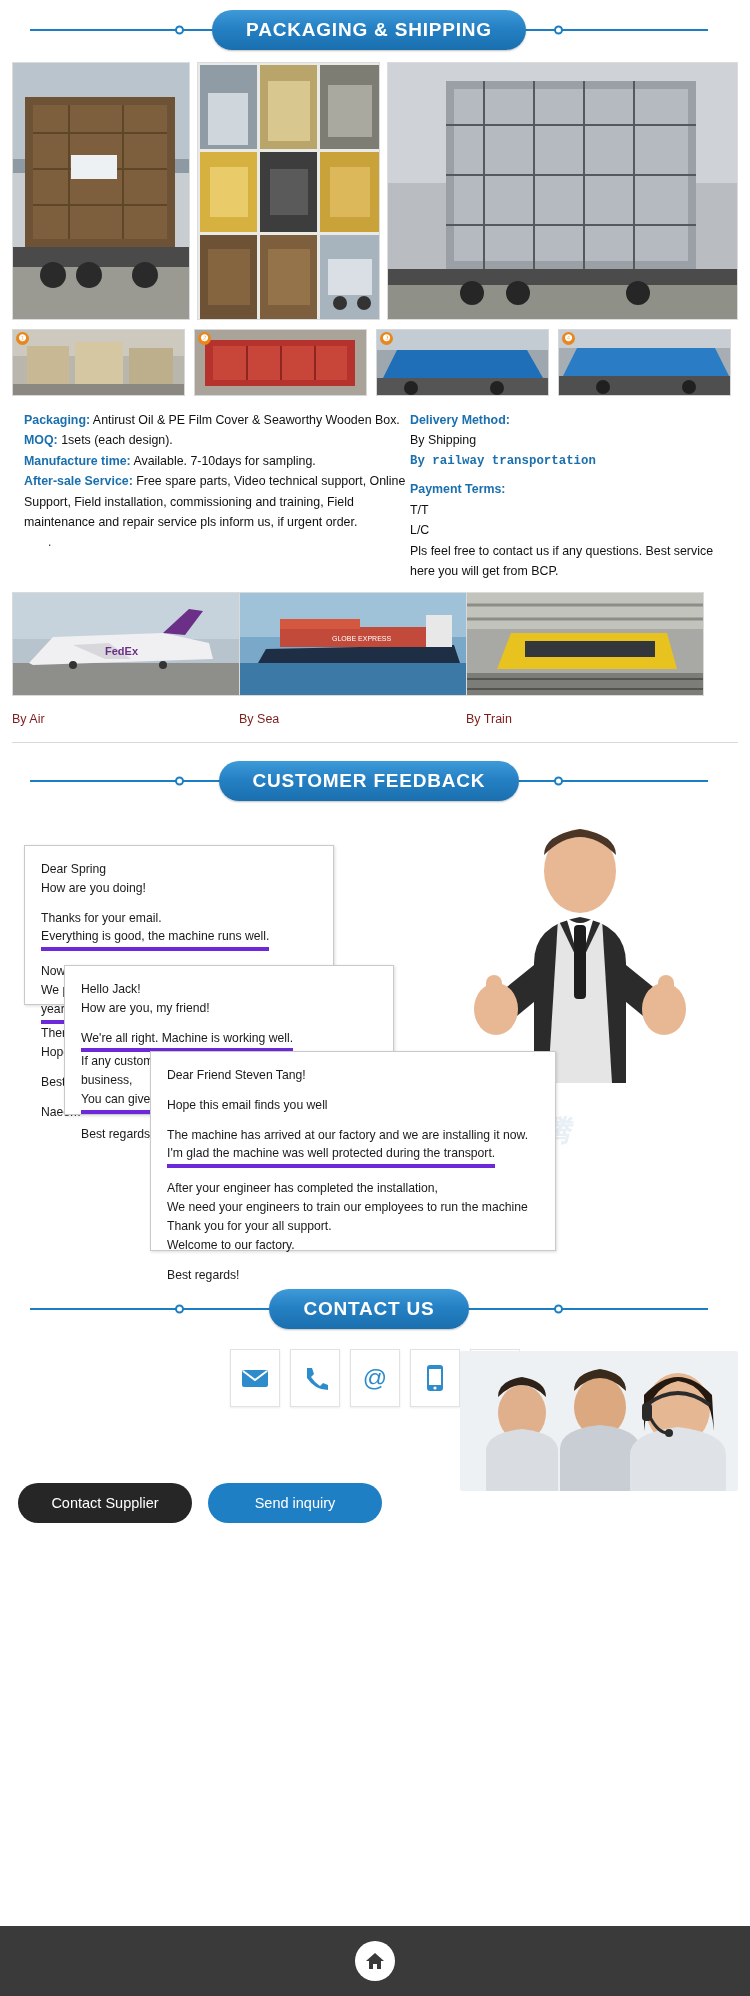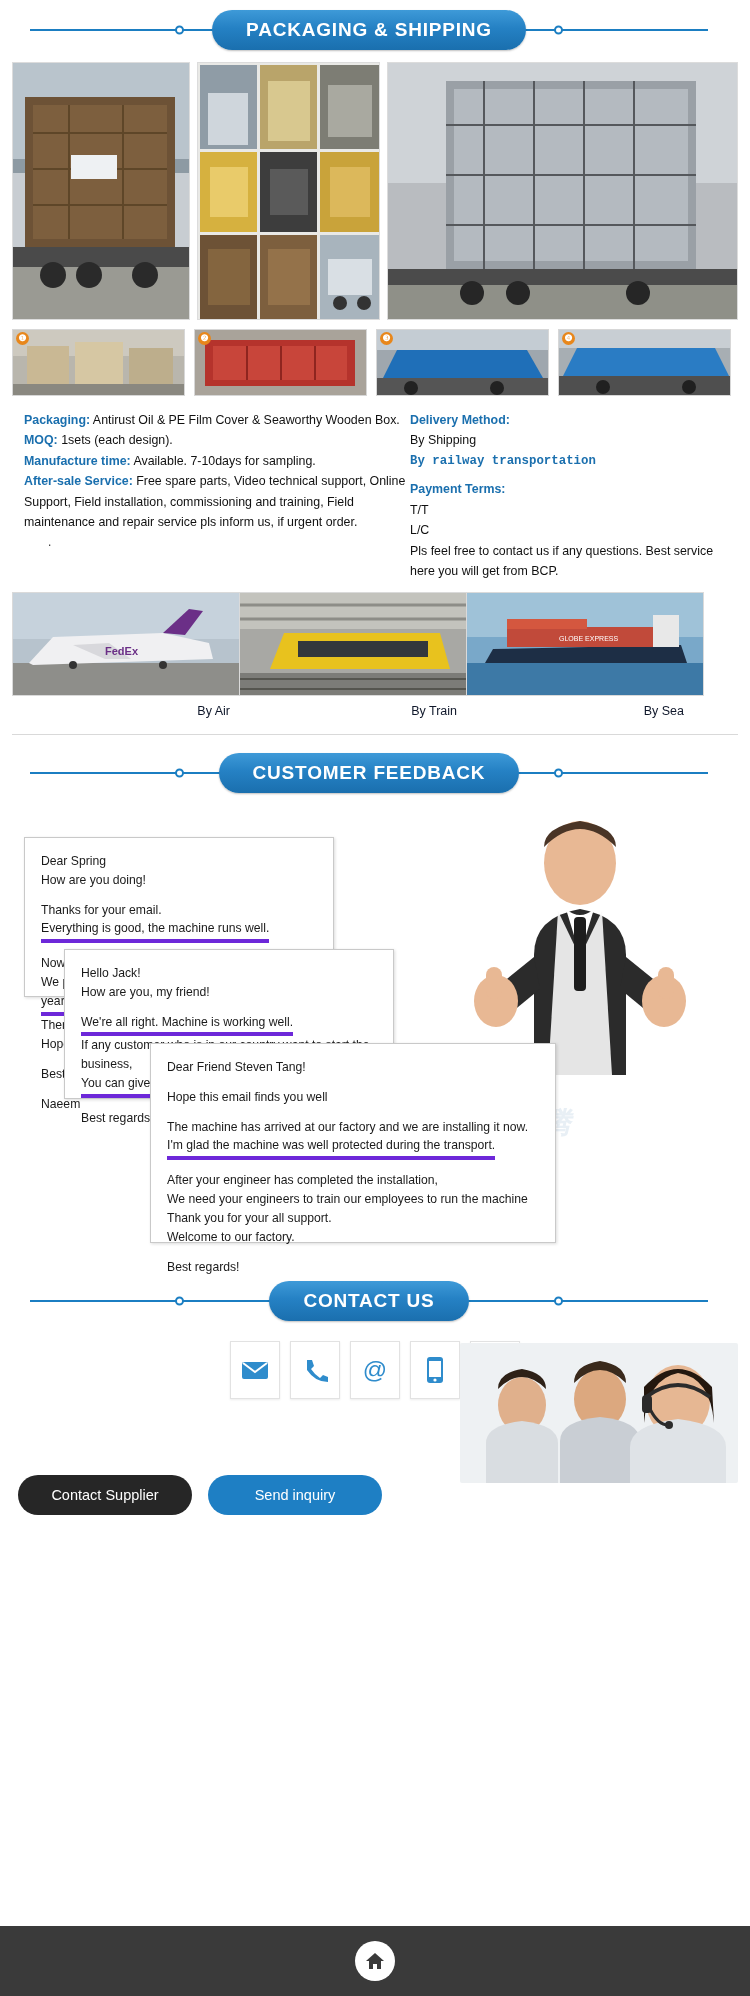--- a/index.html
+++ b/index.html
@@ -127,24 +127,24 @@
   }
   .ship-item { width: 218px; }
   .ship-img {
     width: 238px; height: 104px;
     border: 1px solid #dadada;
     overflow: hidden;
     position: relative;
     background: #e3e3e3;
   }
   .ship-cap {
-    text-align: right;
+    text-align: left;
     font-size: 12.5px;
-    color: #0f172a;
-    padding: 8px 0 0 0;
+    color: #7f1d1d;
+    padding: 16px 0 0 0;
   }
 
   
   .rule {
     height: 1px;
     background: #d9d9d9;
     margin: 16px 12px 0 12px;
   }
 
   
@@ -170,21 +170,21 @@
     position: absolute;
     background: #fff;
     border: 1px solid #c9c9c9;
     box-shadow: 1px 1px 3px rgba(0,0,0,.14);
     font-size: 12.2px;
     line-height: 1.55;
     color: #1a1a1a;
     padding: 14px 16px;
   }
   .m1 { left: 24px;  top: 32px;  width: 310px; height: 160px; }
-  .m2 { left: 64px;  top: 144px; width: 330px; height: 150px; }
+  .m2 { left: 64px;  top: 152px; width: 330px; height: 150px; }
   .m3 { left: 150px; top: 238px; width: 406px; height: 200px; }
   .mail p { margin: 0 0 0 0; }
   .mail .sp { height: 11px; }
   .ul-red {
     display: inline-block;
     border-bottom: 4px solid #6d28d9;
     padding-bottom: 1px;
   }
 
   .man {
@@ -433,51 +433,51 @@
           <text x="92" y="62" font-size="11" fill="#6b2f87" font-family="sans-serif" font-weight="bold">FedEx</text>
           <circle cx="60" cy="72" r="4" fill="#333"></circle>
           <circle cx="150" cy="72" r="4" fill="#333"></circle>
         </svg>
       </div>
       <div class="ship-cap">By Air</div>
     </div>
     <div class="ship-item">
       <div class="ship-img">
         <svg width="238" height="104" viewBox="0 0 238 104">
+          <rect width="238" height="104" fill="#79a8c9"></rect>
+          <rect x="0" y="0" width="238" height="44" fill="#9fc2d8"></rect>
+          <rect x="0" y="70" width="238" height="34" fill="#3d79a6"></rect>
+          <path d="M18 70 L26 56 L214 52 L220 70 Z" fill="#1d2e45"></path>
+          <rect x="40" y="34" width="150" height="20" fill="#c14a3a"></rect>
+          <rect x="40" y="26" width="80" height="10" fill="#d4573f"></rect>
+          <rect x="186" y="22" width="26" height="32" fill="#e8e8e8"></rect>
+          <text x="92" y="48" font-size="7" fill="#fff" font-family="sans-serif">GLOBE EXPRESS</text>
+        </svg>
+      </div>
+      <div class="ship-cap">By Sea</div>
+    </div>
+    <div class="ship-item">
+      <div class="ship-img">
+        <svg width="238" height="104" viewBox="0 0 238 104">
           <rect width="238" height="104" fill="#a8a8a4"></rect>
           <rect x="0" y="0" width="238" height="36" fill="#c3c3bd"></rect>
           <g stroke="#8d8d88" stroke-width="3">
             <line x1="0" y1="12" x2="238" y2="12"></line>
             <line x1="0" y1="26" x2="238" y2="26"></line>
           </g>
           <path d="M30 76 L44 40 L200 40 L210 76 Z" fill="#e8c21e"></path>
           <rect x="58" y="48" width="130" height="16" fill="#33373c"></rect>
           <rect x="0" y="80" width="238" height="24" fill="#7c7c78"></rect>
           <g stroke="#55554f" stroke-width="2">
             <line x1="0" y1="86" x2="238" y2="86"></line>
             <line x1="0" y1="96" x2="238" y2="96"></line>
           </g>
         </svg>
       </div>
       <div class="ship-cap">By Train</div>
-    </div>
-    <div class="ship-item">
-      <div class="ship-img">
-        <svg width="238" height="104" viewBox="0 0 238 104">
-          <rect width="238" height="104" fill="#79a8c9"></rect>
-          <rect x="0" y="0" width="238" height="44" fill="#9fc2d8"></rect>
-          <rect x="0" y="70" width="238" height="34" fill="#3d79a6"></rect>
-          <path d="M18 70 L26 56 L214 52 L220 70 Z" fill="#1d2e45"></path>
-          <rect x="40" y="34" width="150" height="20" fill="#c14a3a"></rect>
-          <rect x="40" y="26" width="80" height="10" fill="#d4573f"></rect>
-          <rect x="186" y="22" width="26" height="32" fill="#e8e8e8"></rect>
-          <text x="92" y="48" font-size="7" fill="#fff" font-family="sans-serif">GLOBE EXPRESS</text>
-        </svg>
-      </div>
-      <div class="ship-cap">By Sea</div>
     </div>
   </div>
 
   <div class="rule"></div>
 
   <div class="banner-wrap" style="margin-top:16px;">
     <div class="banner-line"></div>
     <div class="banner-dot left"></div>
     <div class="banner-dot right"></div>
     <div class="banner-pill">CUSTOMER FEEDBACK</div>

